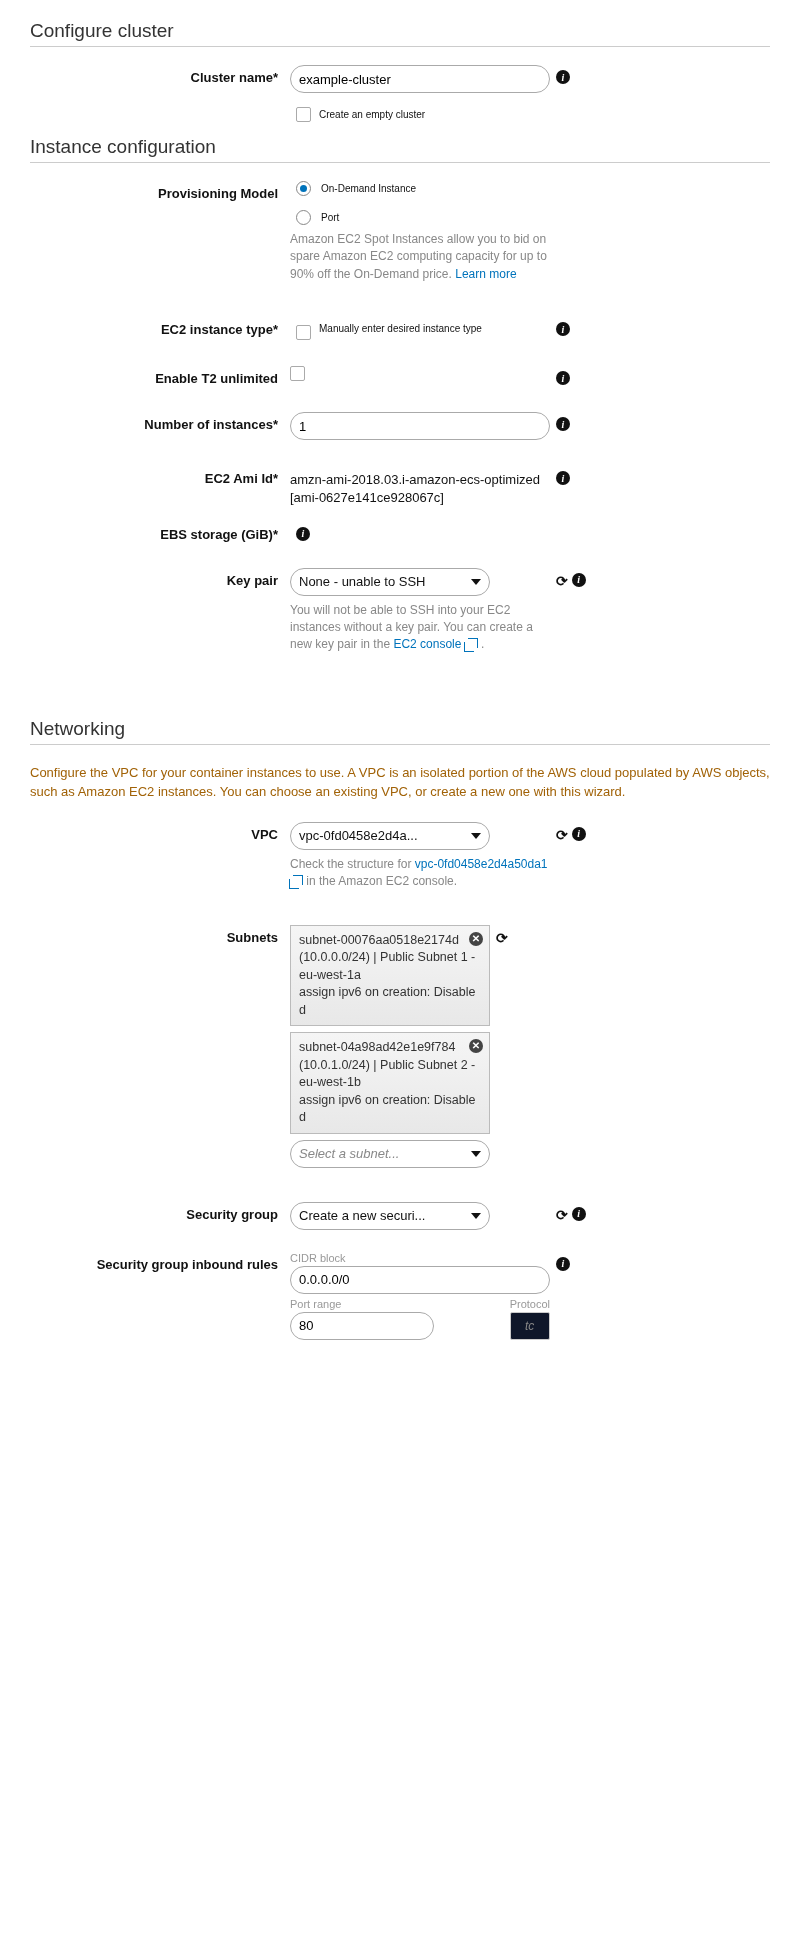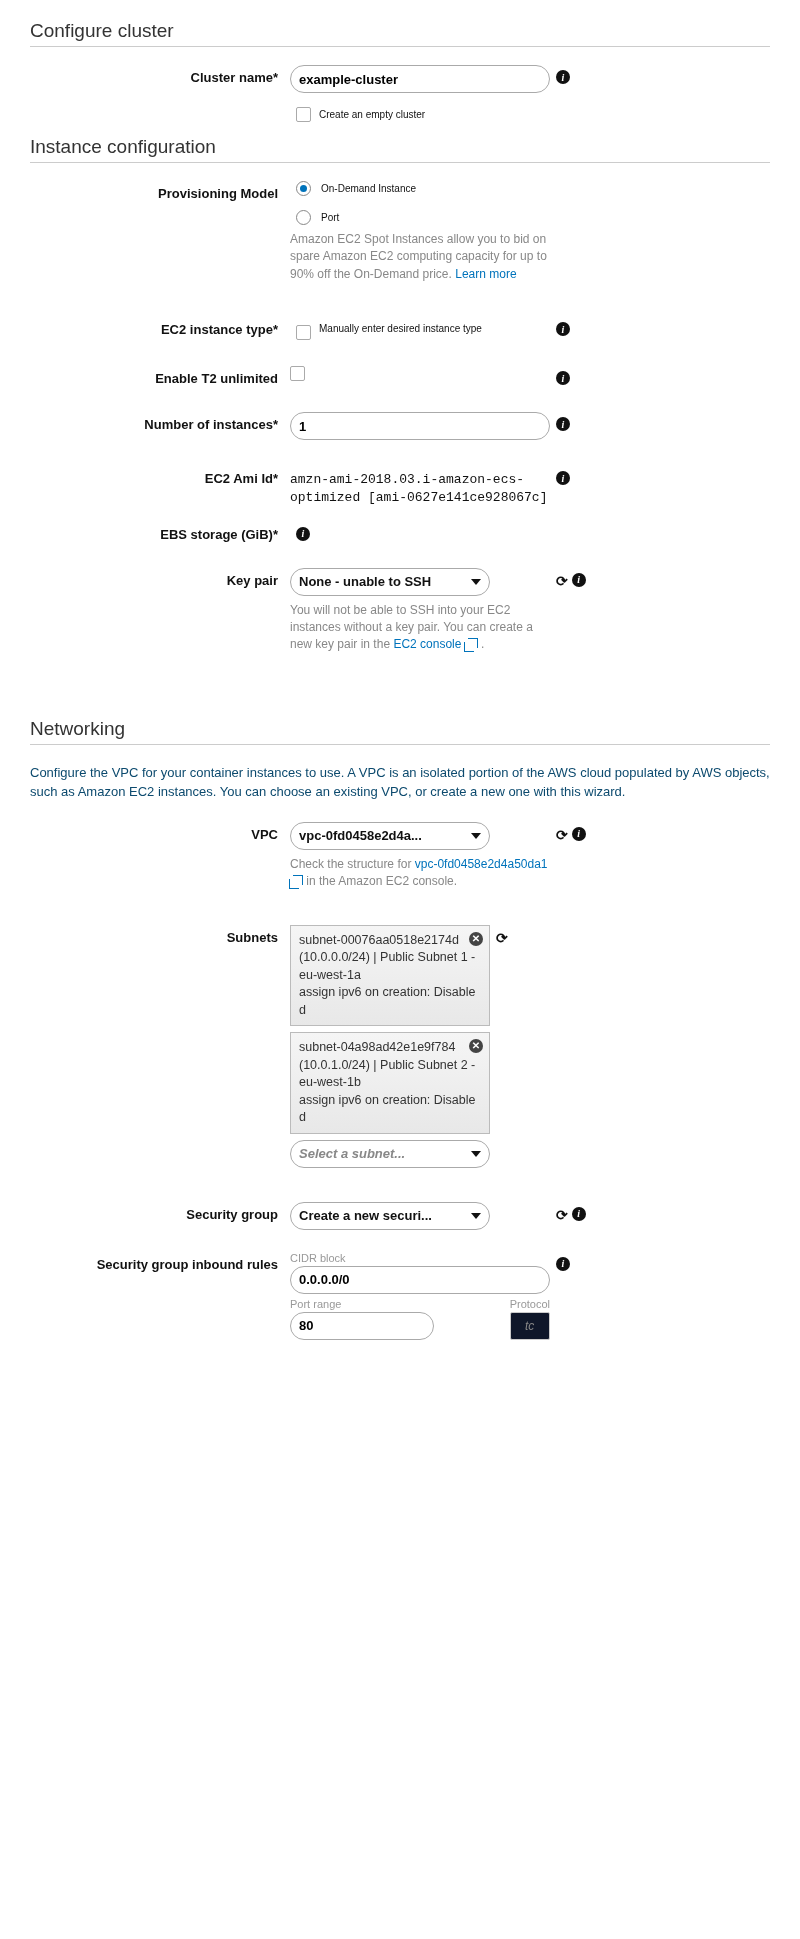--- a/index.html
+++ b/index.html
@@ -50,21 +50,20 @@
     gap: 4px;
   }
   input[type=text].text-input, .select-box {
     width: 100%;
     height: 28px;
     border: 1px solid #aaa;
     border-radius: 14px;
     padding: 0 8px;
     font-size: 13px;
     background: #fff;
-    font-weight: bold;
   }
   .select-box {
     display: flex;
     align-items: center;
     justify-content: space-between;
     cursor: pointer;
   }
   .select-box .caret {
     width: 0; height: 0;
     border-left: 5px solid transparent;
@@ -177,21 +176,21 @@
     border-radius: 50%;
     font-size: 10px;
     display: flex;
     align-items: center;
     justify-content: center;
     cursor: pointer;
     font-weight: bold;
   }
   .description-paragraph {
     font-size: 13px;
-    color: #0c4a6e;
+    color: #a16207;
     line-height: 1.5;
     margin-bottom: 20px;
   }
   .small-label {
     font-size: 11px;
     color: #999;
     margin-bottom: 2px;
   }
   .inline-controls {
     display:flex;
@@ -200,21 +199,21 @@
     margin-top:4px;
   }
   .proto-box {
     width:40px; height:28px;
     border:1px solid #ccc;
     background:#0f172a;
     border-radius:2px;
     display:flex; align-items:center; justify-content:center;
     font-size:12px; color:#888; font-style:italic;
   }
-  .static-value { padding-top:5px; font-size:13px; line-height:1.4;font-family:Liberation Mono, monospace; }
+  .static-value { padding-top:5px; font-size:13px; line-height:1.4; }
 </style>
 </head>
 <body>
 
 <h2 class="section-title">Configure cluster</h2>
 <hr class="section-divider">
 
 <div class="form-row">
   <div class="form-label-col">Cluster name*</div>
   <div class="form-control-col">

